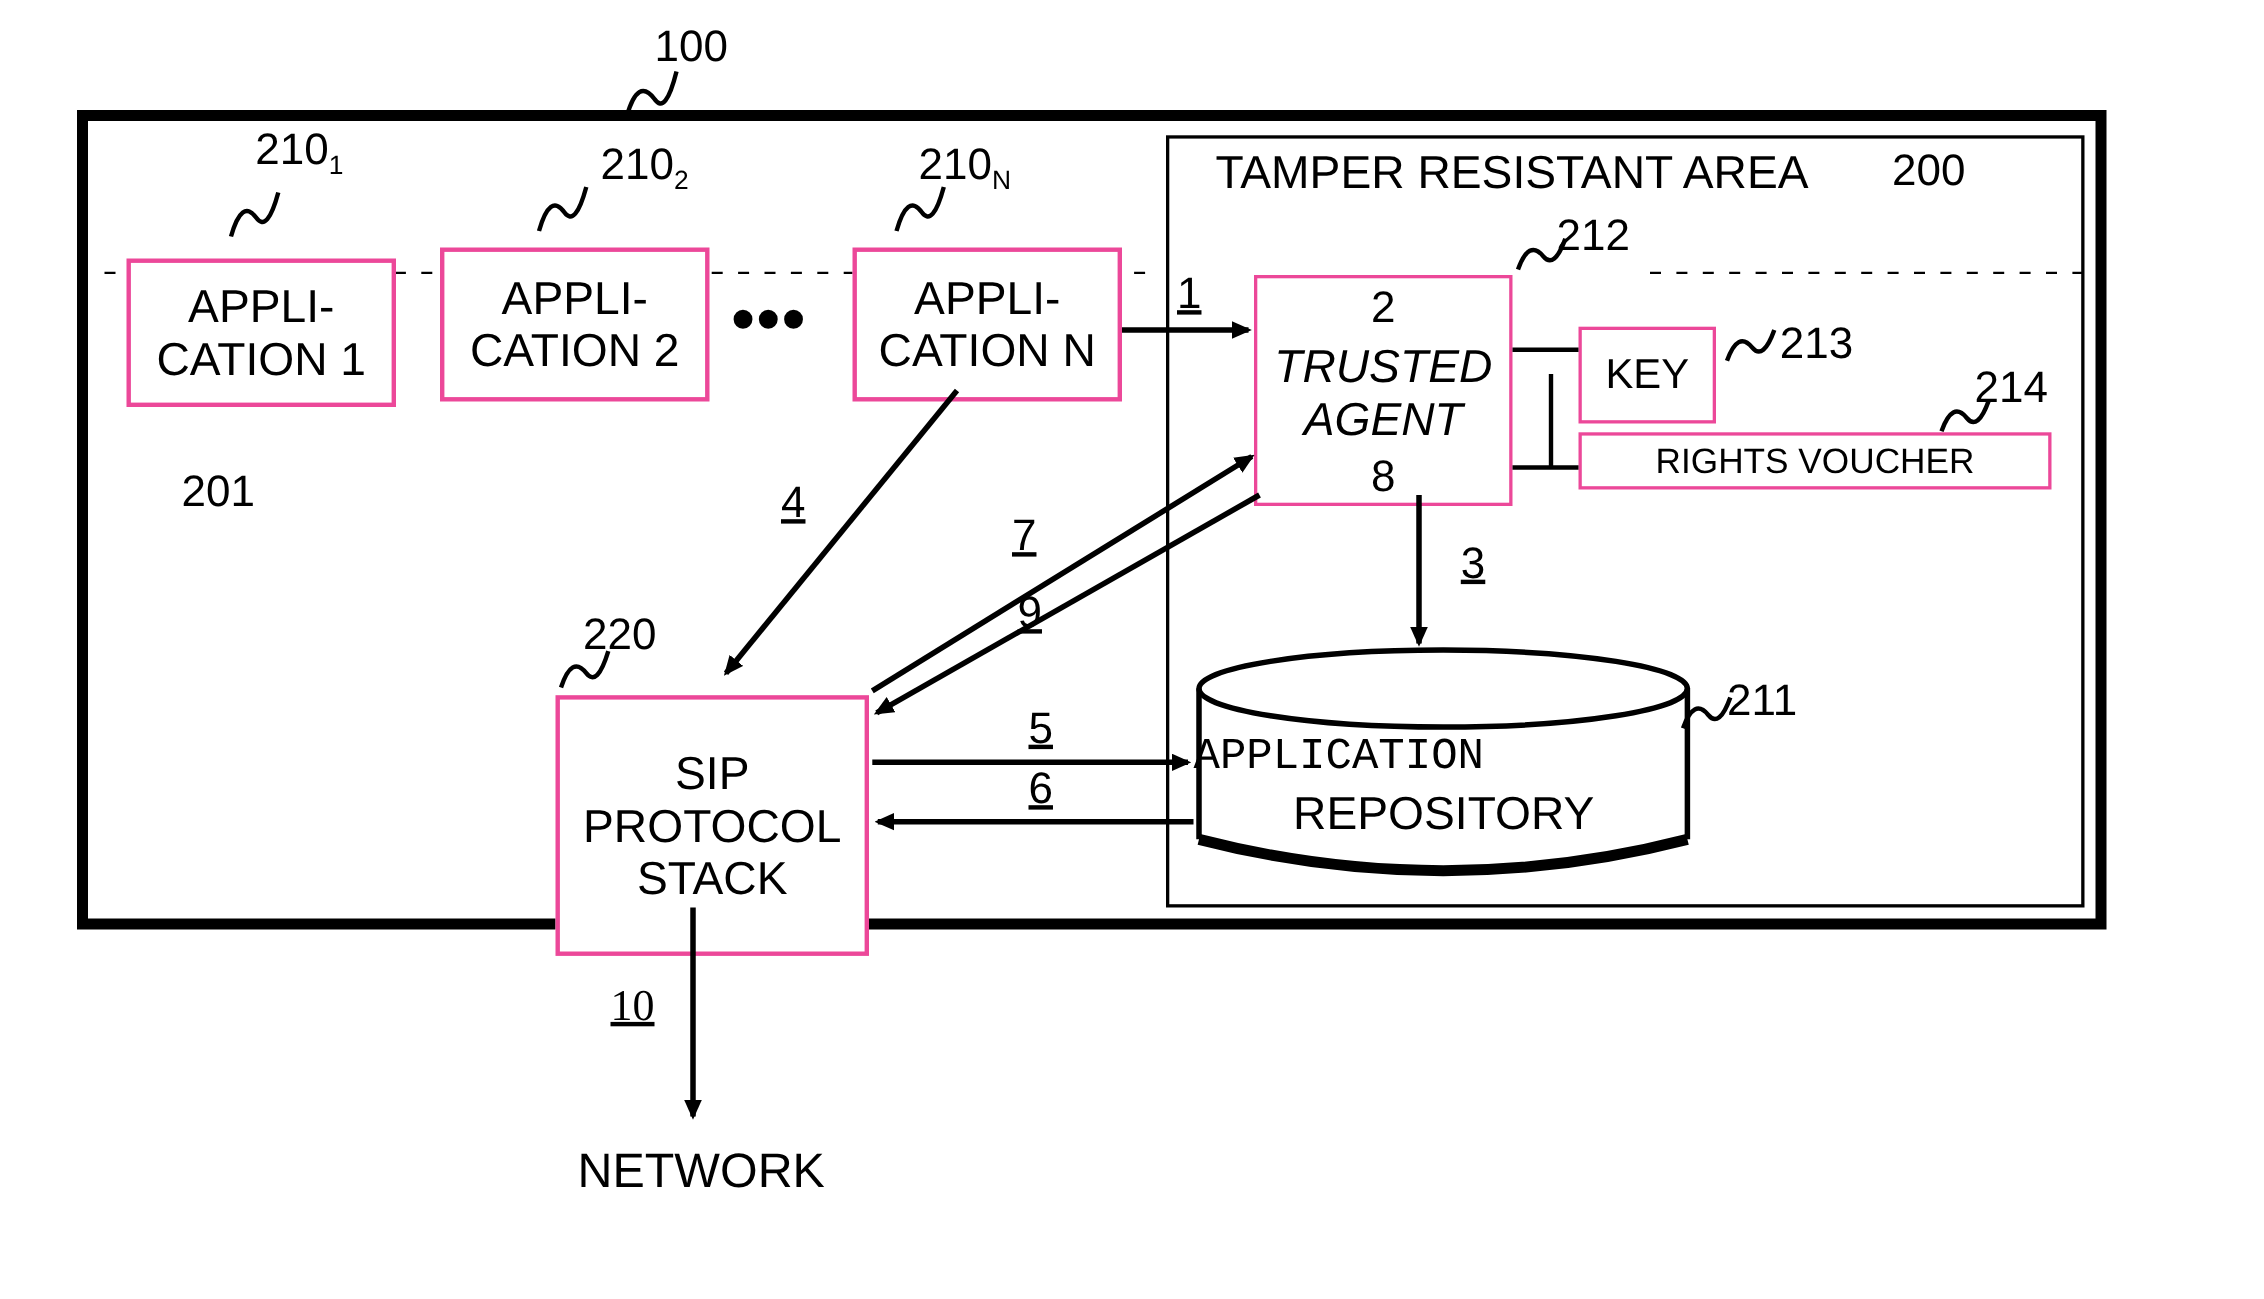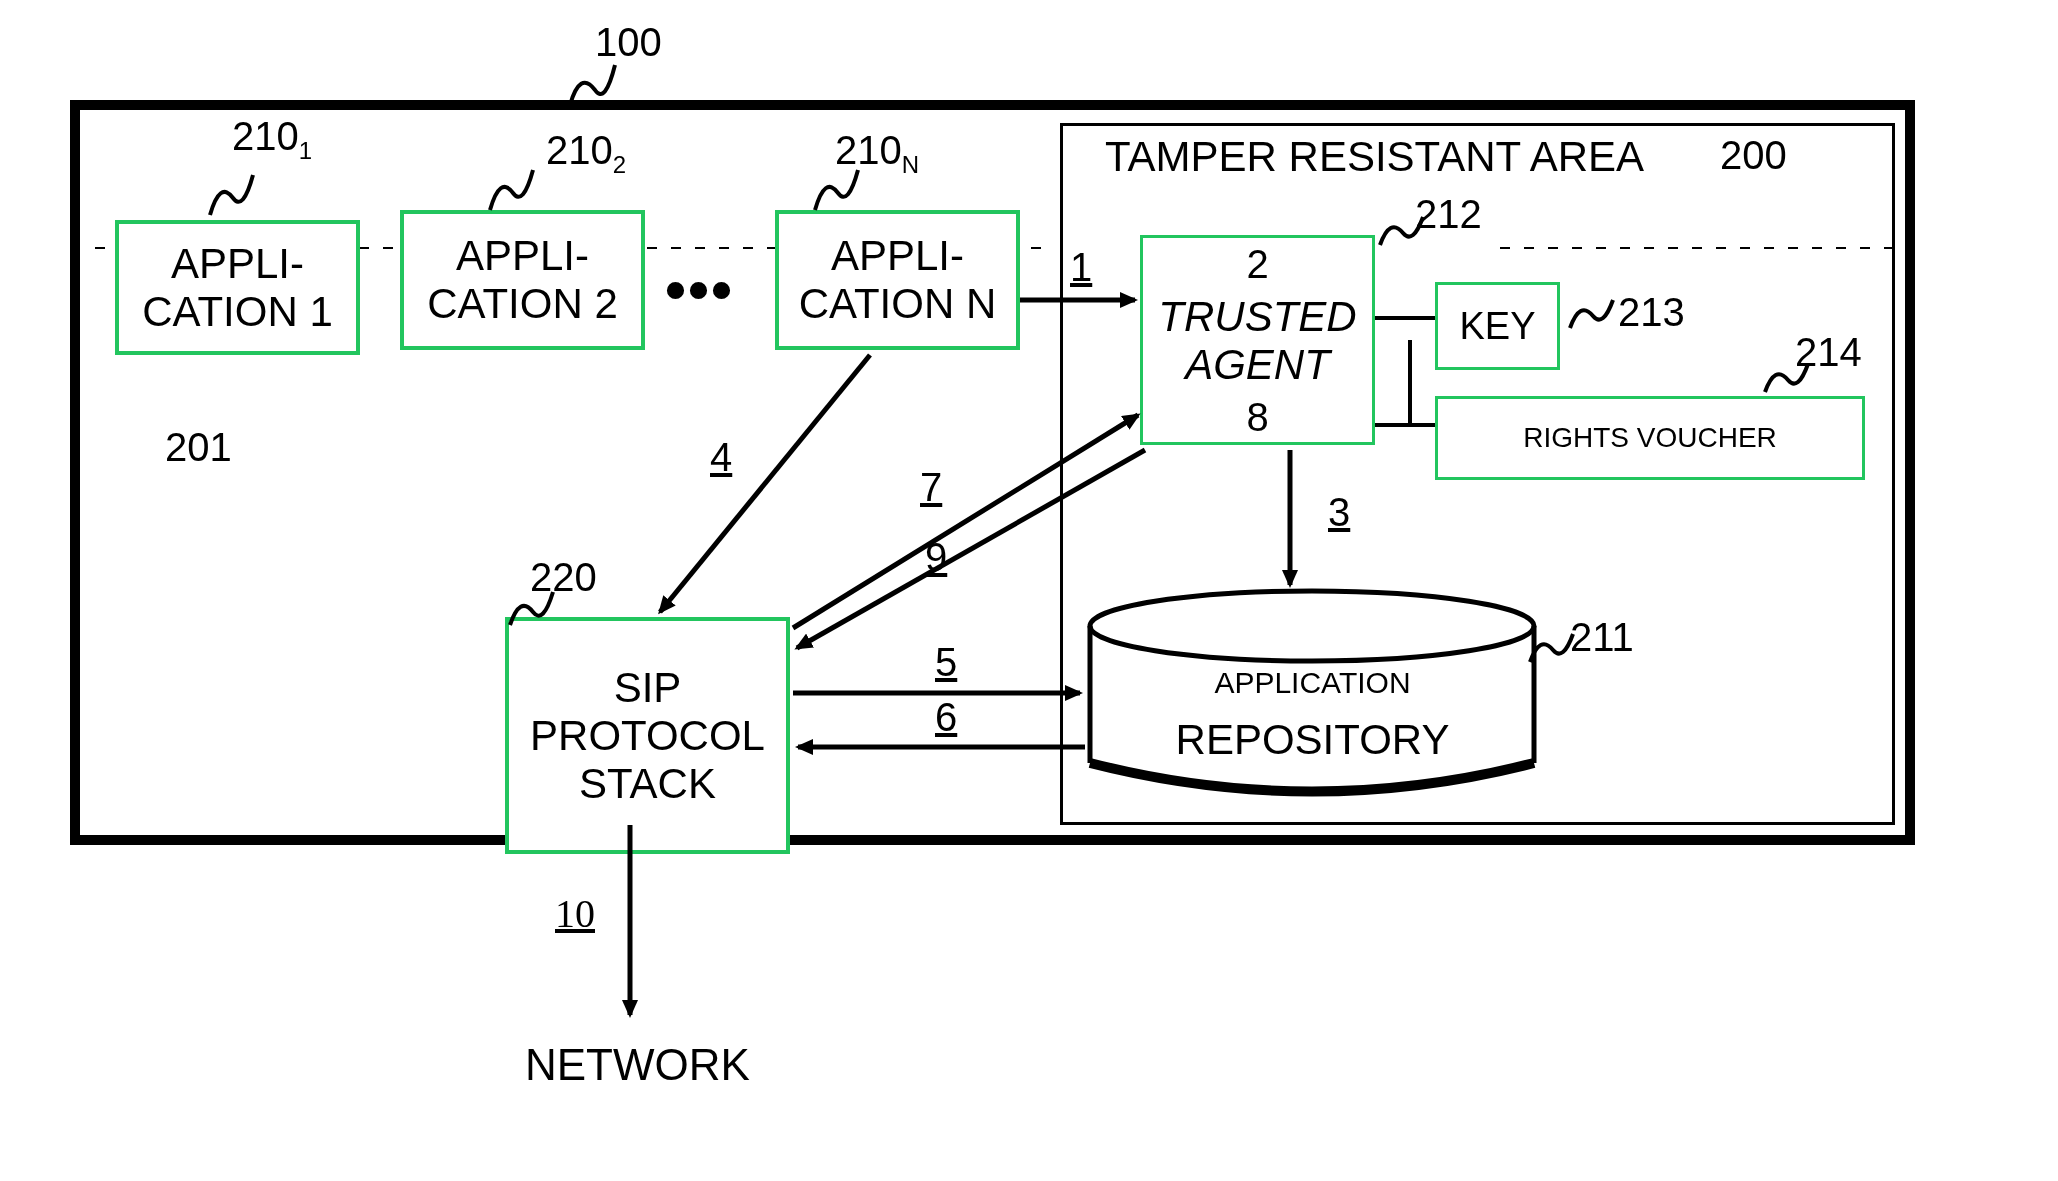--- a/index.html
+++ b/index.html
@@ -19,29 +19,30 @@
     position: absolute;
     left: 70px;
     top: 100px;
     width: 1845px;
     height: 745px;
     border: 10px solid #000;
     box-sizing: border-box;
   }
   .box {
     position: absolute;
-    border: 4px solid #22c55e;
+    border: 4px solid #ec4899;
     box-sizing: border-box;
     display: flex;
     align-items: center;
     justify-content: center;
     text-align: center;
     font-size: 42px;
     font-weight: 400;
     background: #fff;
+    margin-top: 15px;
   }
   .thin-box {
     border-width: 3px;
   }
   .tra-box {
     position: absolute;
     border: 3px solid #000;
     box-sizing: border-box;
   }
   .label {
@@ -150,39 +151,39 @@
   <div class="box thin-box" style="left:1435px; top:282px; width:125px; height:88px; font-size:38px;">KEY</div>
   <span class="ref" style="left:1618px; top:290px;text-align:center;">213</span>
   <svg class="squig" style="left:1565px; top:298px;" width="55" height="35">
     <path d="M5 30 Q 15 2 28 18 Q 38 30 48 2" stroke="#000" stroke-width="4" fill="none"></path>
   </svg>
 
   <svg class="arrows">
     <line x1="1375" y1="318" x2="1435" y2="318" stroke="#000" stroke-width="4"></line>
   </svg>
 
-  <div class="box thin-box" style="left:1435px; top:396px; width:430px; height:84px; font-size:28px;">RIGHTS VOUCHER</div>
+  <div class="box thin-box" style="left:1435px; top:378px; width:430px; height:52px; font-size:32px;">RIGHTS VOUCHER</div>
   <span class="ref" style="left:1795px; top:330px;">214</span>
   <svg class="squig" style="left:1760px; top:362px;" width="55" height="35">
     <path d="M5 30 Q 15 2 28 18 Q 38 30 48 2" stroke="#000" stroke-width="4" fill="none"></path>
   </svg>
 
   <svg class="arrows">
     <path d="M 1375 425 L 1410 425 L 1410 425 L 1435 425" stroke="#000" stroke-width="4" fill="none"></path>
     <line x1="1410" y1="340" x2="1410" y2="425" stroke="#000" stroke-width="4"></line>
   </svg>
 
   <div class="cyl-wrap" style="left:1085px; top:588px; width:455px; height:215px;">
     <svg width="455" height="225">
       <ellipse cx="227" cy="38" rx="222" ry="35" fill="#fff" stroke="#000" stroke-width="5"></ellipse>
       <path d="M 5 38 L 5 175" stroke="#000" stroke-width="5" fill="none"></path>
       <path d="M 449 38 L 449 175" stroke="#000" stroke-width="5" fill="none"></path>
       <path d="M 5 175 Q 227 232 449 175" stroke="#000" stroke-width="10" fill="none"></path>
     </svg>
-    <div style="position:absolute; left:0; top:78px; width:455px; text-align:center; font-size:30px;">APPLICATION</div>
+    <div style="position:absolute; left:0; top:78px; width:455px; font-size:40px;font-family:Liberation Mono, monospace;">APPLICATION</div>
     <div style="position:absolute; left:0; top:128px; width:455px; text-align:center; font-size:42px;">REPOSITORY</div>
   </div>
   <span class="ref" style="left:1570px; top:615px;text-align:center;">211</span>
   <svg class="squig" style="left:1525px; top:632px;" width="55" height="35">
     <path d="M5 30 Q 15 2 28 18 Q 38 30 48 2" stroke="#000" stroke-width="4" fill="none"></path>
   </svg>
 
   <svg class="arrows">
     <defs>
       <marker id="ah" markerWidth="18" markerHeight="16" refX="15" refY="8" orient="auto" markerUnits="userSpaceOnUse">

